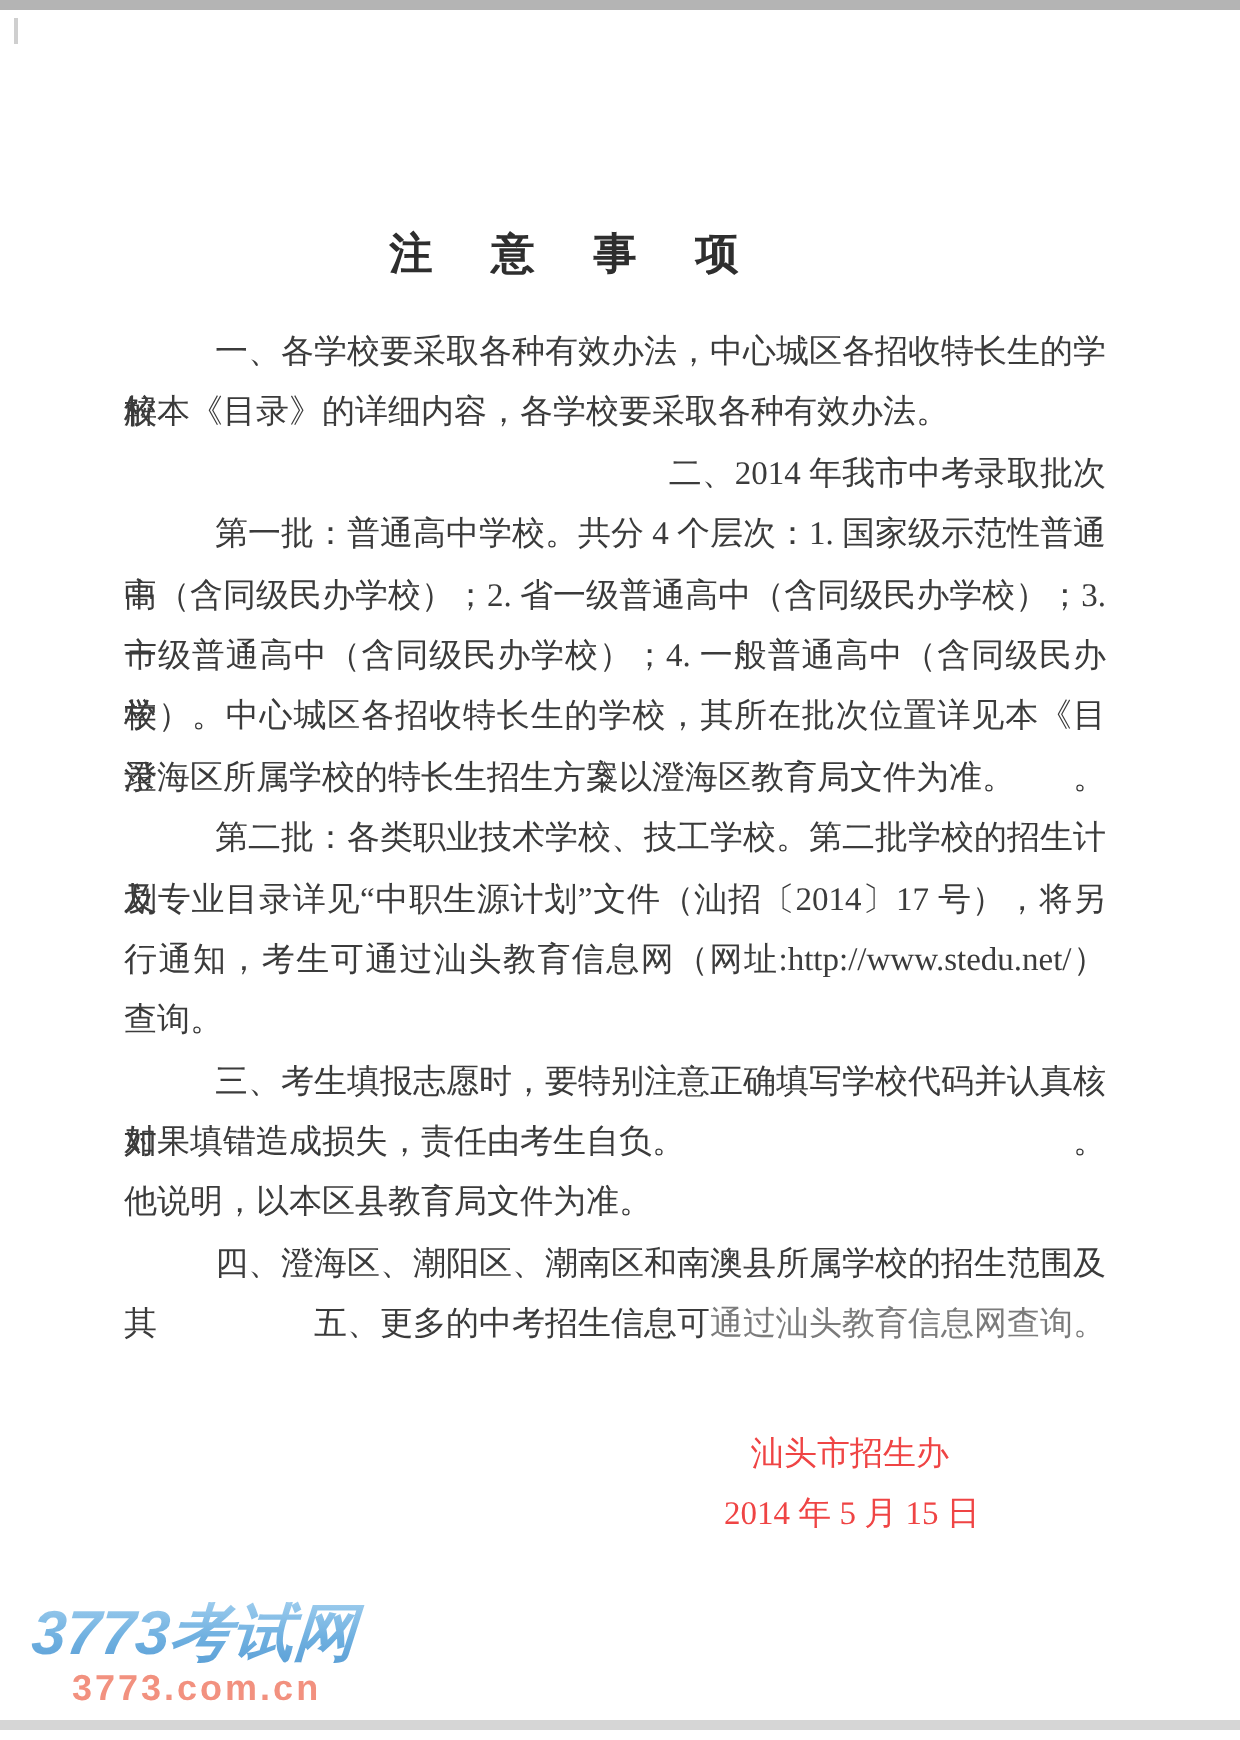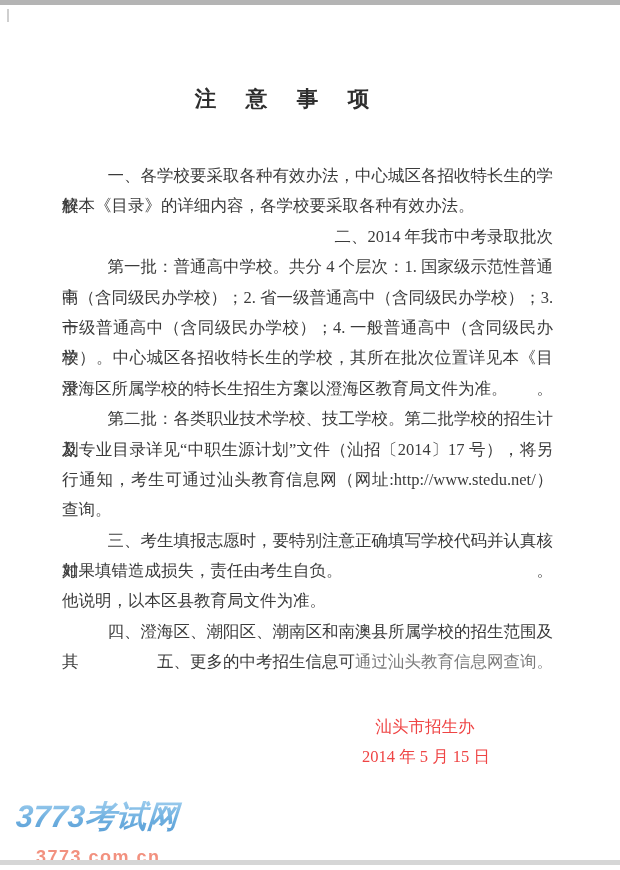--- a/index.html
+++ b/index.html
@@ -16,21 +16,21 @@
   }
   .scan-strip-bottom{
     position:absolute;top:860px;left:0;width:620px;height:5px;
     background:#d6d6d6;
   }
   .scan-artifact{
     position:absolute;top:9px;left:7px;width:2px;height:13px;
     background:#cfcfcf;
   }
   .doc-title{
-    position:absolute;top:84px;left:0;width:568px;
+    position:absolute;top:112px;left:0;width:568px;
     text-align:center;
     font-size:21.5px;font-weight:bold;color:#2e2e2e;
     letter-spacing:4px;
   }
   .doc-body{
     position:absolute;top:161px;left:62px;width:491px;
     color:#3b3b3b;
     font-size:16.5px;
   }
   .ln{
@@ -59,21 +59,21 @@
     background:linear-gradient(180deg,#9ecdee 0%,#6fb0e0 55%,#5b9fd6 100%);
     -webkit-background-clip:text;background-clip:text;
     color:transparent;
     transform:skewX(-4deg);
     white-space:nowrap;
   }
   .wm-url{
     font-family:"Liberation Sans","DejaVu Sans",sans-serif;
     font-weight:bold;font-size:18px;line-height:18px;
     color:#f2917f;letter-spacing:1.5px;
-    margin-left:20px;margin-top:14px;
+    margin-left:20px;margin-top:1px;
     white-space:nowrap;
   }
 </style>
 </head>
 <body>
 
 <div class="scan-strip-top"></div>
 <div class="scan-artifact"></div>
 
 <div class="doc-title">注　意　事　项</div>

